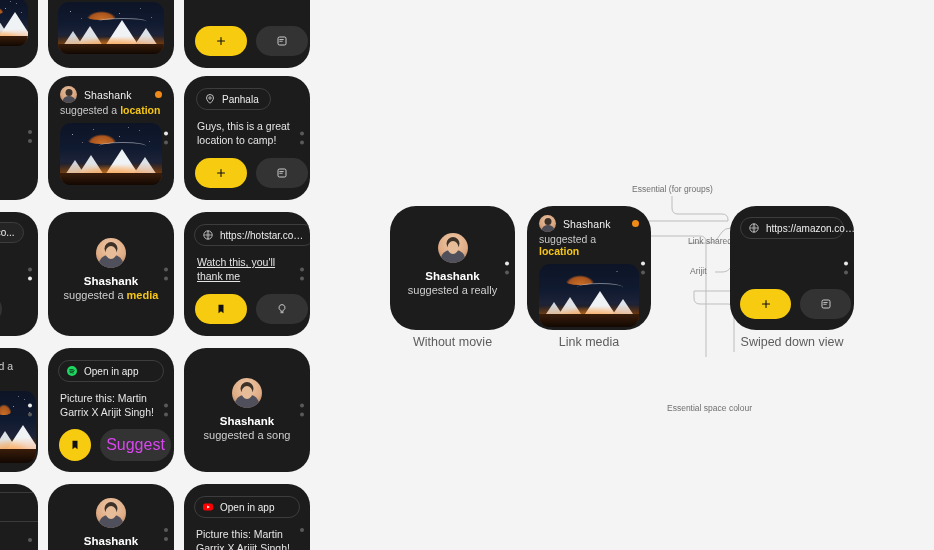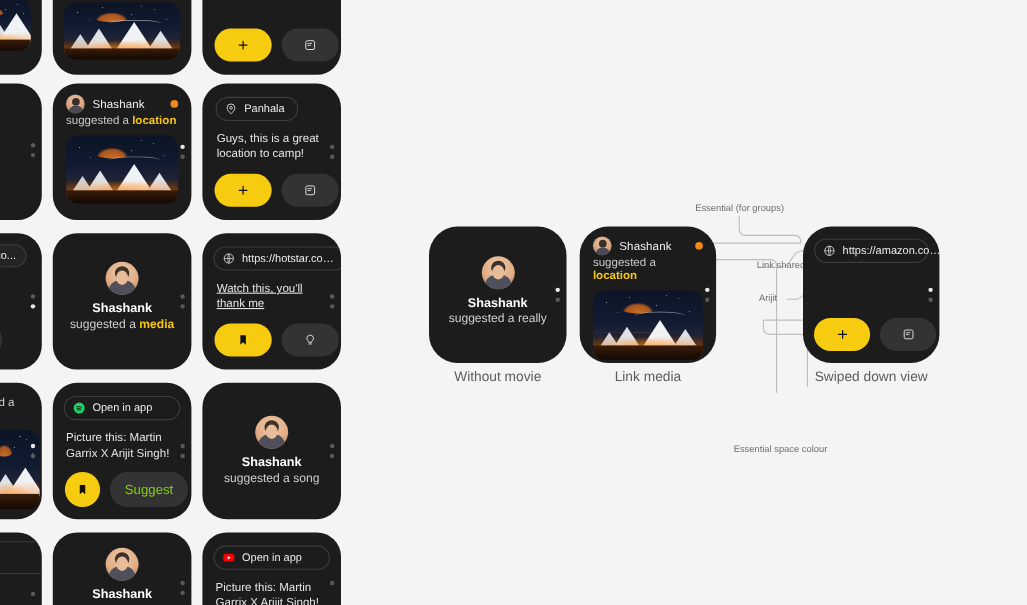--- a/index.html
+++ b/index.html
@@ -77,21 +77,21 @@
   .chip.plain { background: transparent; }
   .ico { width: 12px; height: 12px; flex: none; }
   .body-text { font-size: 10.5px; line-height: 1.35; color: #e4e4e4; }
 
   
   .btnrow { display: flex; gap: 9px; align-items: center; }
   .pill { border-radius: 999px; display: flex; align-items: center; justify-content: center; }
   .pill.yellow { background: #f7cb10; color: #111; }
   .pill.grey   { background: #333333; color: #e2e2e2; }
   .pill.round  { border-radius: 50%; }
-  .pill.label  { color:#84cc16; font-size: 12px; }
+  .pill.label  { color:#d946ef; font-size: 16px; }
 
   
   .caption { position: absolute; font-size: 12.5px; color: #5d5d5d; text-align: center; white-space: nowrap; }
   .anno { position: absolute; font-size: 8.5px; color: #6f6f6f; white-space: nowrap; }
   svg.lines { position: absolute; left: 0; top: 0; width: 934px; height: 550px; pointer-events: none; }
 
   .avatar-lg { width: 30px; height: 30px; border-radius: 50%;
      background: radial-gradient(circle at 50% 32%, #f0cbab 0%, #dfab84 58%, #8a6a52 100%);
      position: relative; overflow: hidden; margin: 0 auto; }
   .avatar-lg::before { content:""; position:absolute; left:50%; top:14%; width:13px; height:13px;

